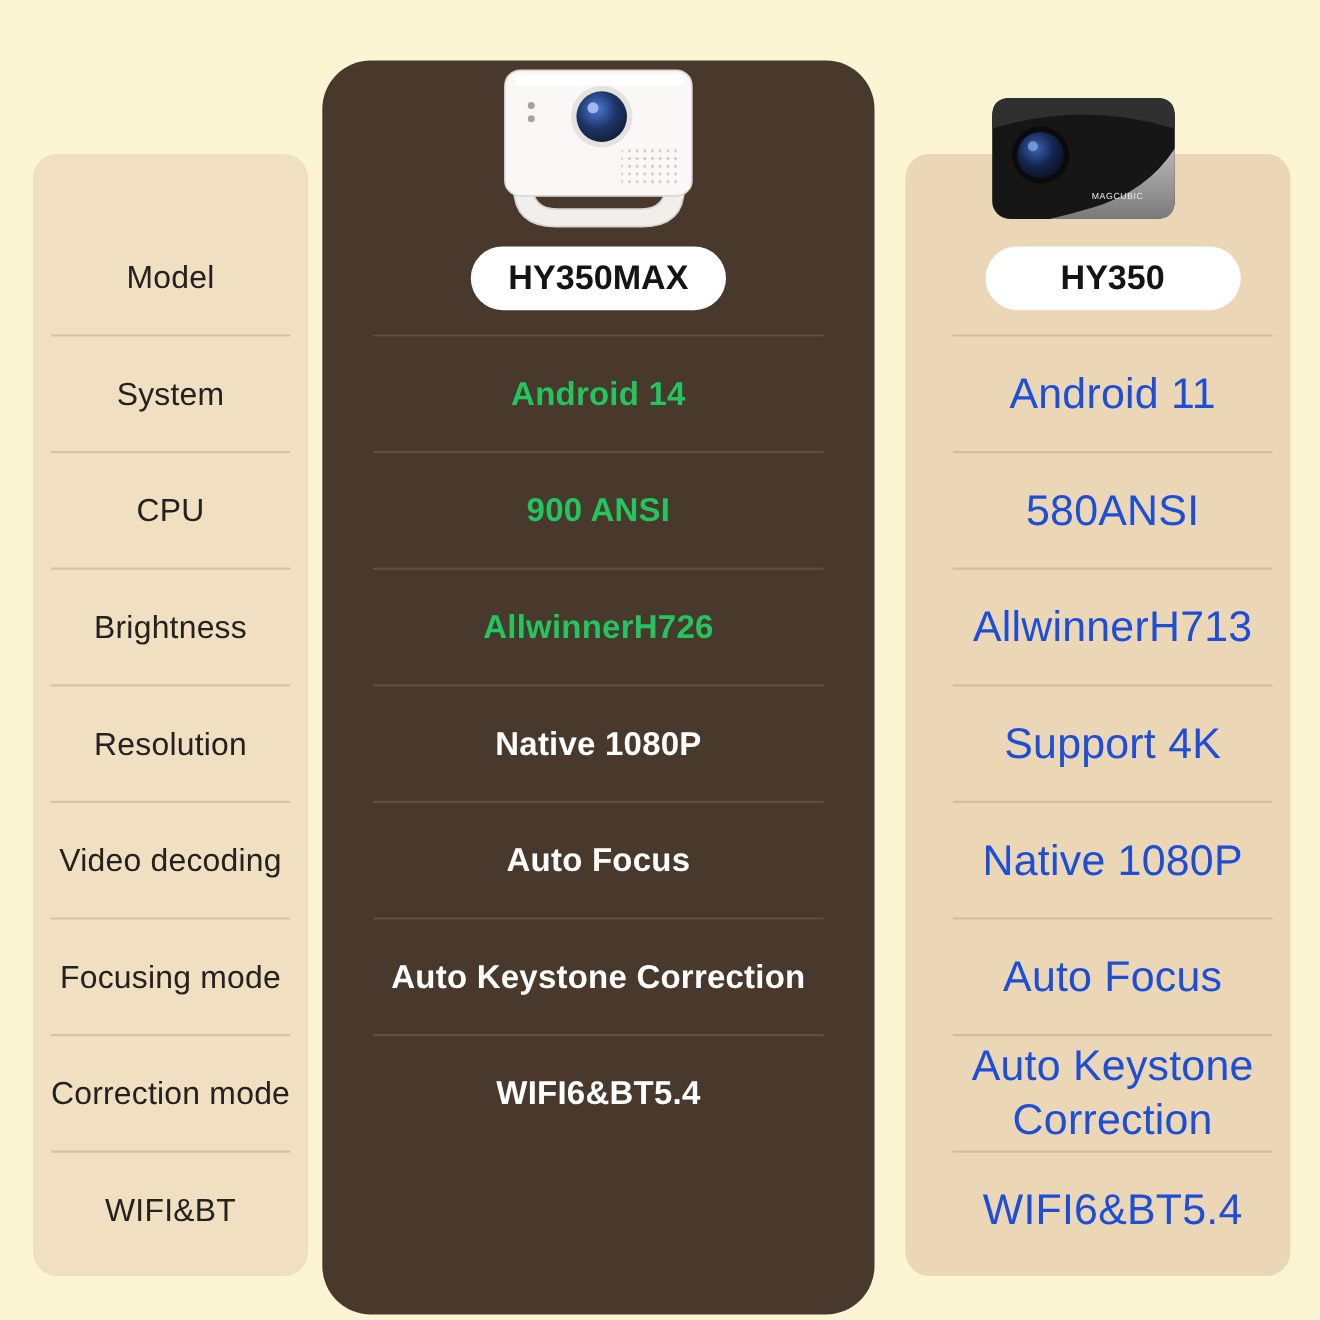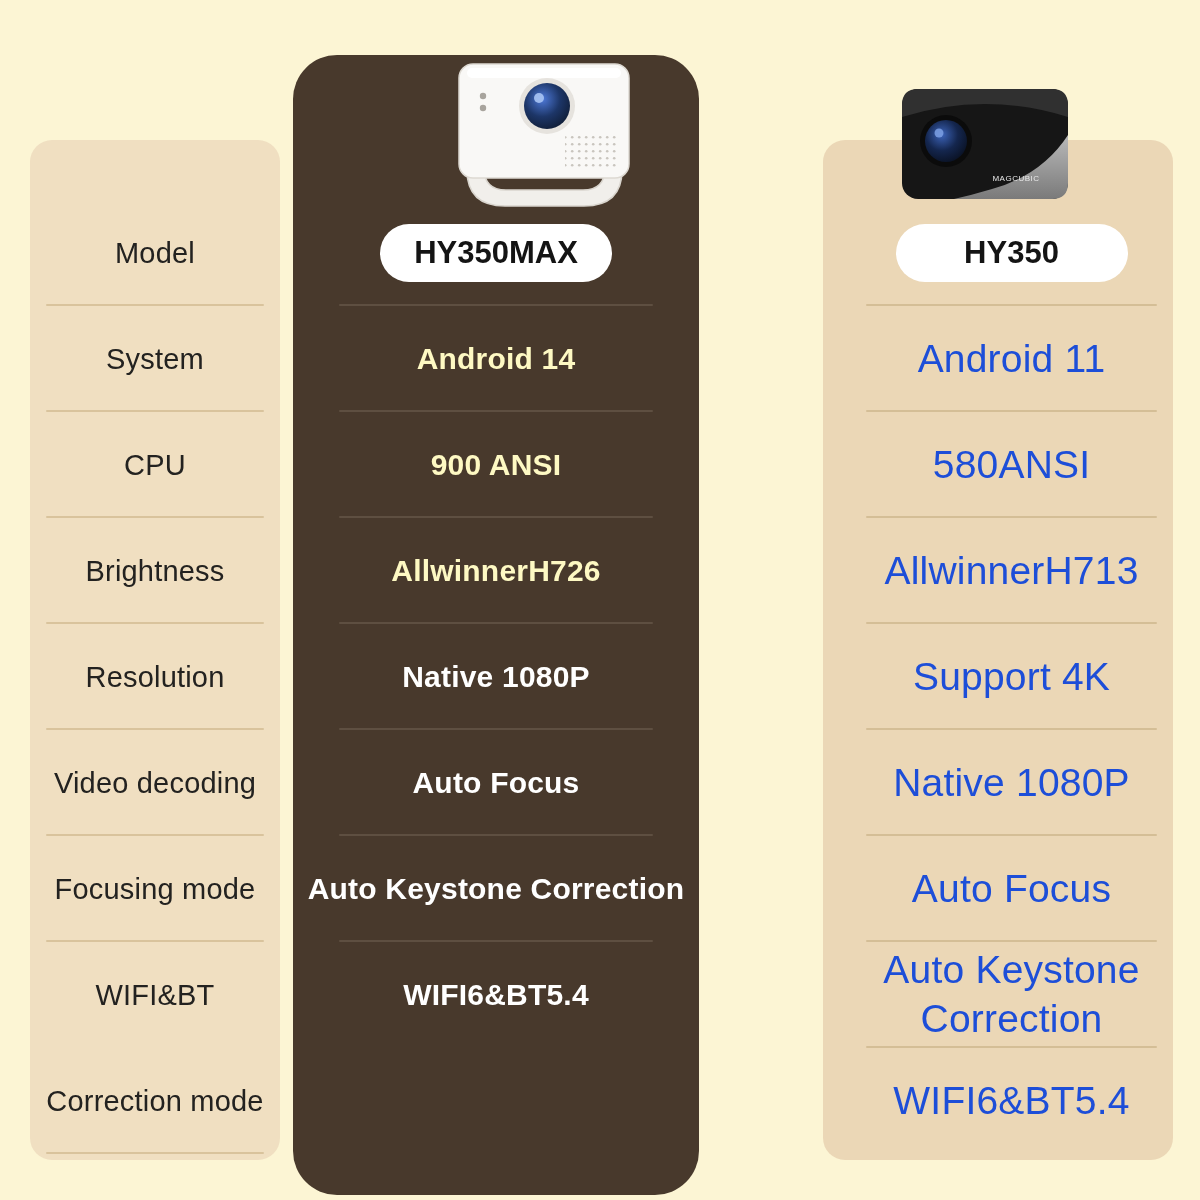--- a/index.html
+++ b/index.html
@@ -2,33 +2,33 @@
 <html><head>
 <meta charset="utf-8">
 <style>
   * { margin:0; padding:0; box-sizing:border-box; }
   html,body { background:#FCF5D4; }
   body { font-family:"Liberation Sans","DejaVu Sans",sans-serif; }
   .canvas { position:relative; width:1200px; height:1200px; background:#FCF5D4; overflow:hidden; }
 
   .panel { position:absolute; }
   .panel.left  { left:30px;  top:140px; width:250px; height:1020px; background:#F0DFC1; border-radius:22px; padding-top:60px; }
-  .panel.dark  { left:293px; top:55px;  width:406px; height:1140px; background:#48392C; border-radius:44px; padding-top:145px; z-index:1; }
+  .panel.dark  { left:293px; top:55px;  width:502px; height:1140px; background:#48392C; border-radius:44px; padding-top:145px; z-index:1; }
   .panel.right { left:823px; top:140px; width:350px; height:1020px; background:#EBD7B6; border-radius:22px; padding-top:60px;padding-left:27px; }
 
   .row { height:106px; display:flex; align-items:center; justify-content:center; position:relative; text-align:center; }
   .panel.left .row::after,
   .panel.right .row::after { content:""; position:absolute; bottom:0; left:16px; right:16px; height:2px; background:#D9C39C; border-radius:1px; }
   .panel.right .row::after { background:#D4BE96; }
   .panel.dark .row::after { content:""; position:absolute; bottom:0; left:46px; right:46px; height:2px; background:#5E4F41; border-radius:1px; }
   .row.last::after { display:none !important; }
 
   .flabel { font-size:29px; color:#232220; font-weight:500; letter-spacing:0.2px; }
   .vtext  { font-size:30px; font-weight:700; color:#FFFFFF; letter-spacing:0.2px; }
-  .vtext.red { color:#fef9c3; }
+  .vtext.red { color:#22c55e; }
   .rtext  { font-size:39px; color:#1d4ed8; font-weight:500; max-width:300px; line-height:1.25; letter-spacing:0.2px; }
 
   .pill { background:#FFFFFF; border-radius:30px; font-weight:700; font-size:31px; color:#141414;
           padding:11px 34px; min-width:232px; text-align:center; display:inline-block; }
 
   .projector { position:absolute; z-index:5; }
   .projector.white { left:437px; top:58px; width:215px; height:155px; }
   .projector.black { left:896px; top:83px; width:178px; height:122px; }
 </style>
 </head>
@@ -51,25 +51,25 @@
       </div>
     <div class="row">
         <span class="flabel">Resolution</span>
       </div>
     <div class="row">
         <span class="flabel">Video decoding</span>
       </div>
     <div class="row">
         <span class="flabel">Focusing mode</span>
       </div>
+    <div class="row">
+        <span class="flabel">Correction mode</span>
+      </div>
     <div class="row last">
         <span class="flabel">WIFI&amp;BT</span>
-      </div>
-    <div class="row">
-        <span class="flabel">Correction mode</span>
       </div>
   </div>
 
   <div class="panel dark">
     <div class="row">
         <span class="pill">HY350MAX</span>
       </div>
     <div class="row">
         <span class="vtext red">Android 14</span>
       </div>

